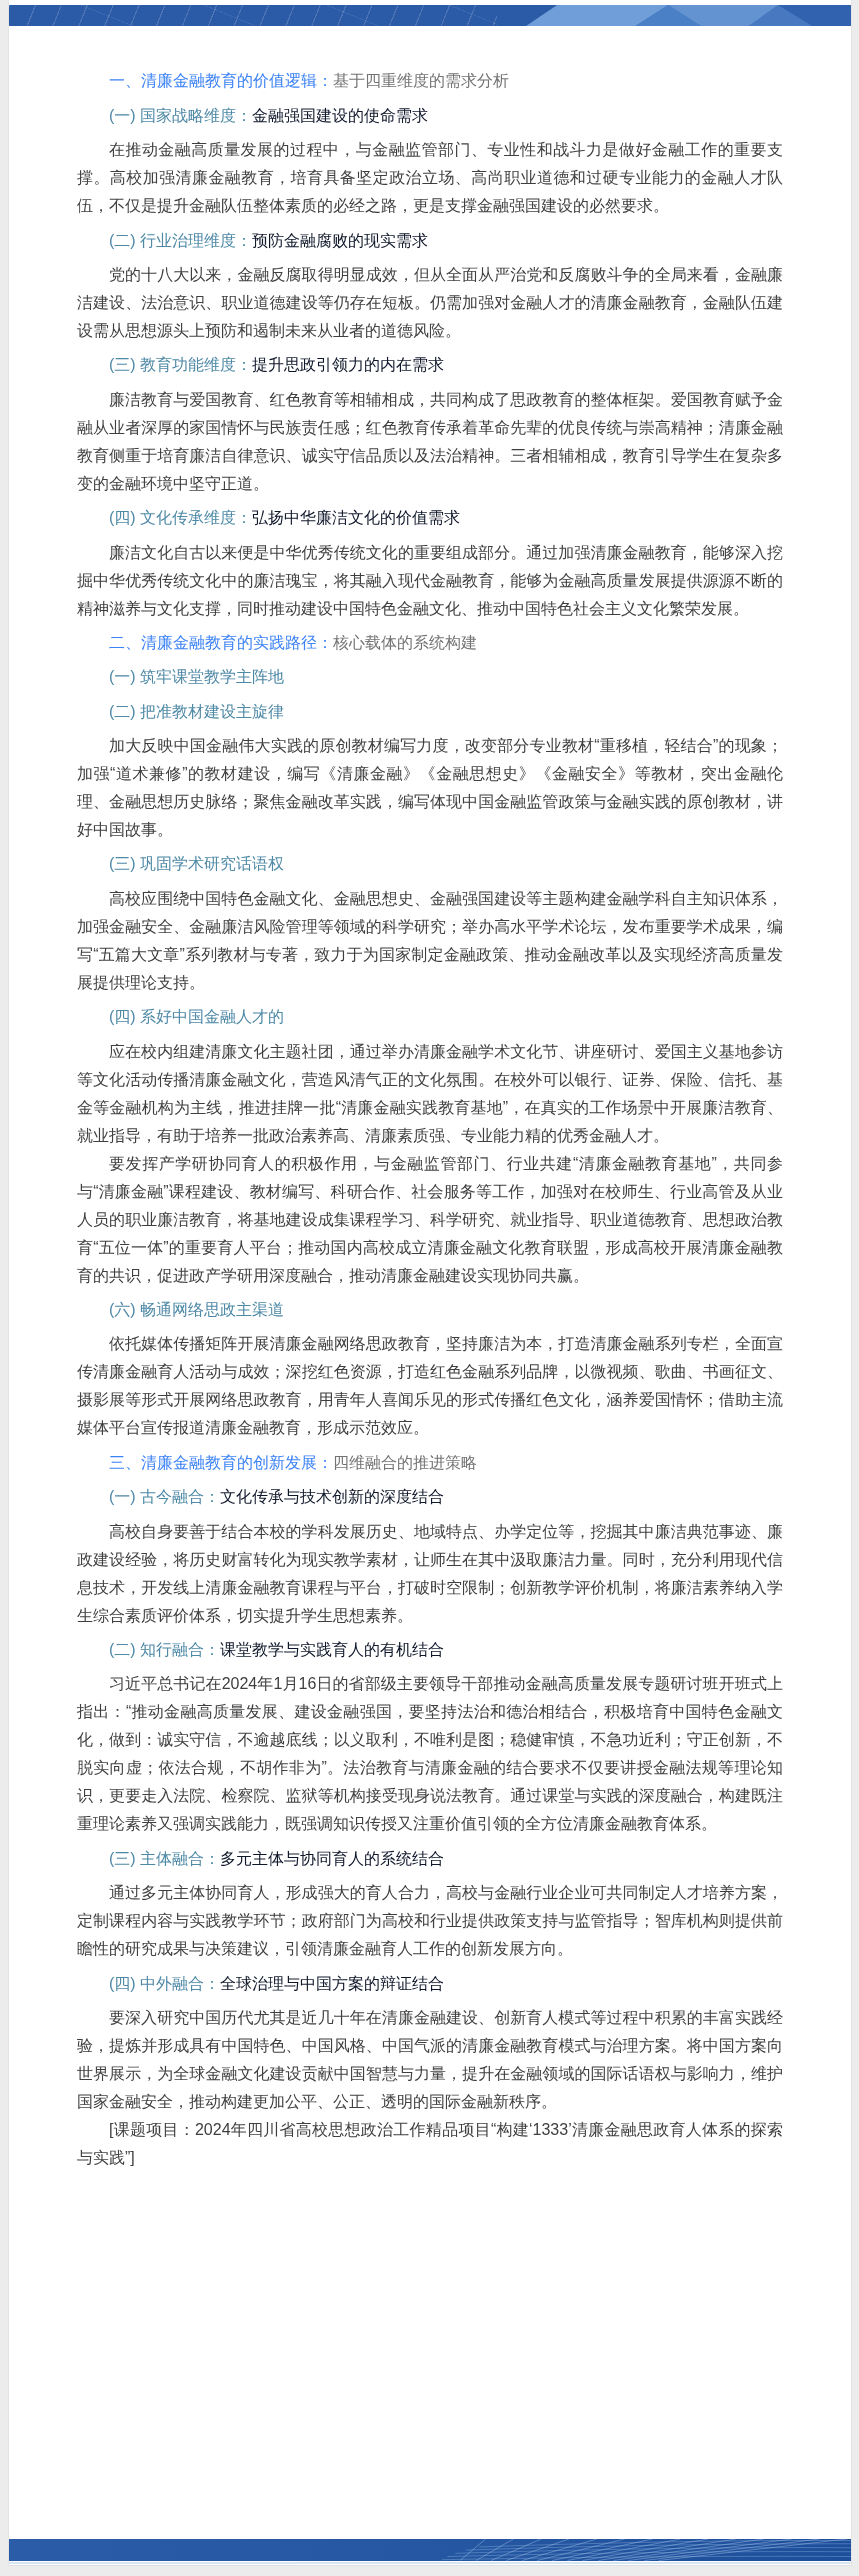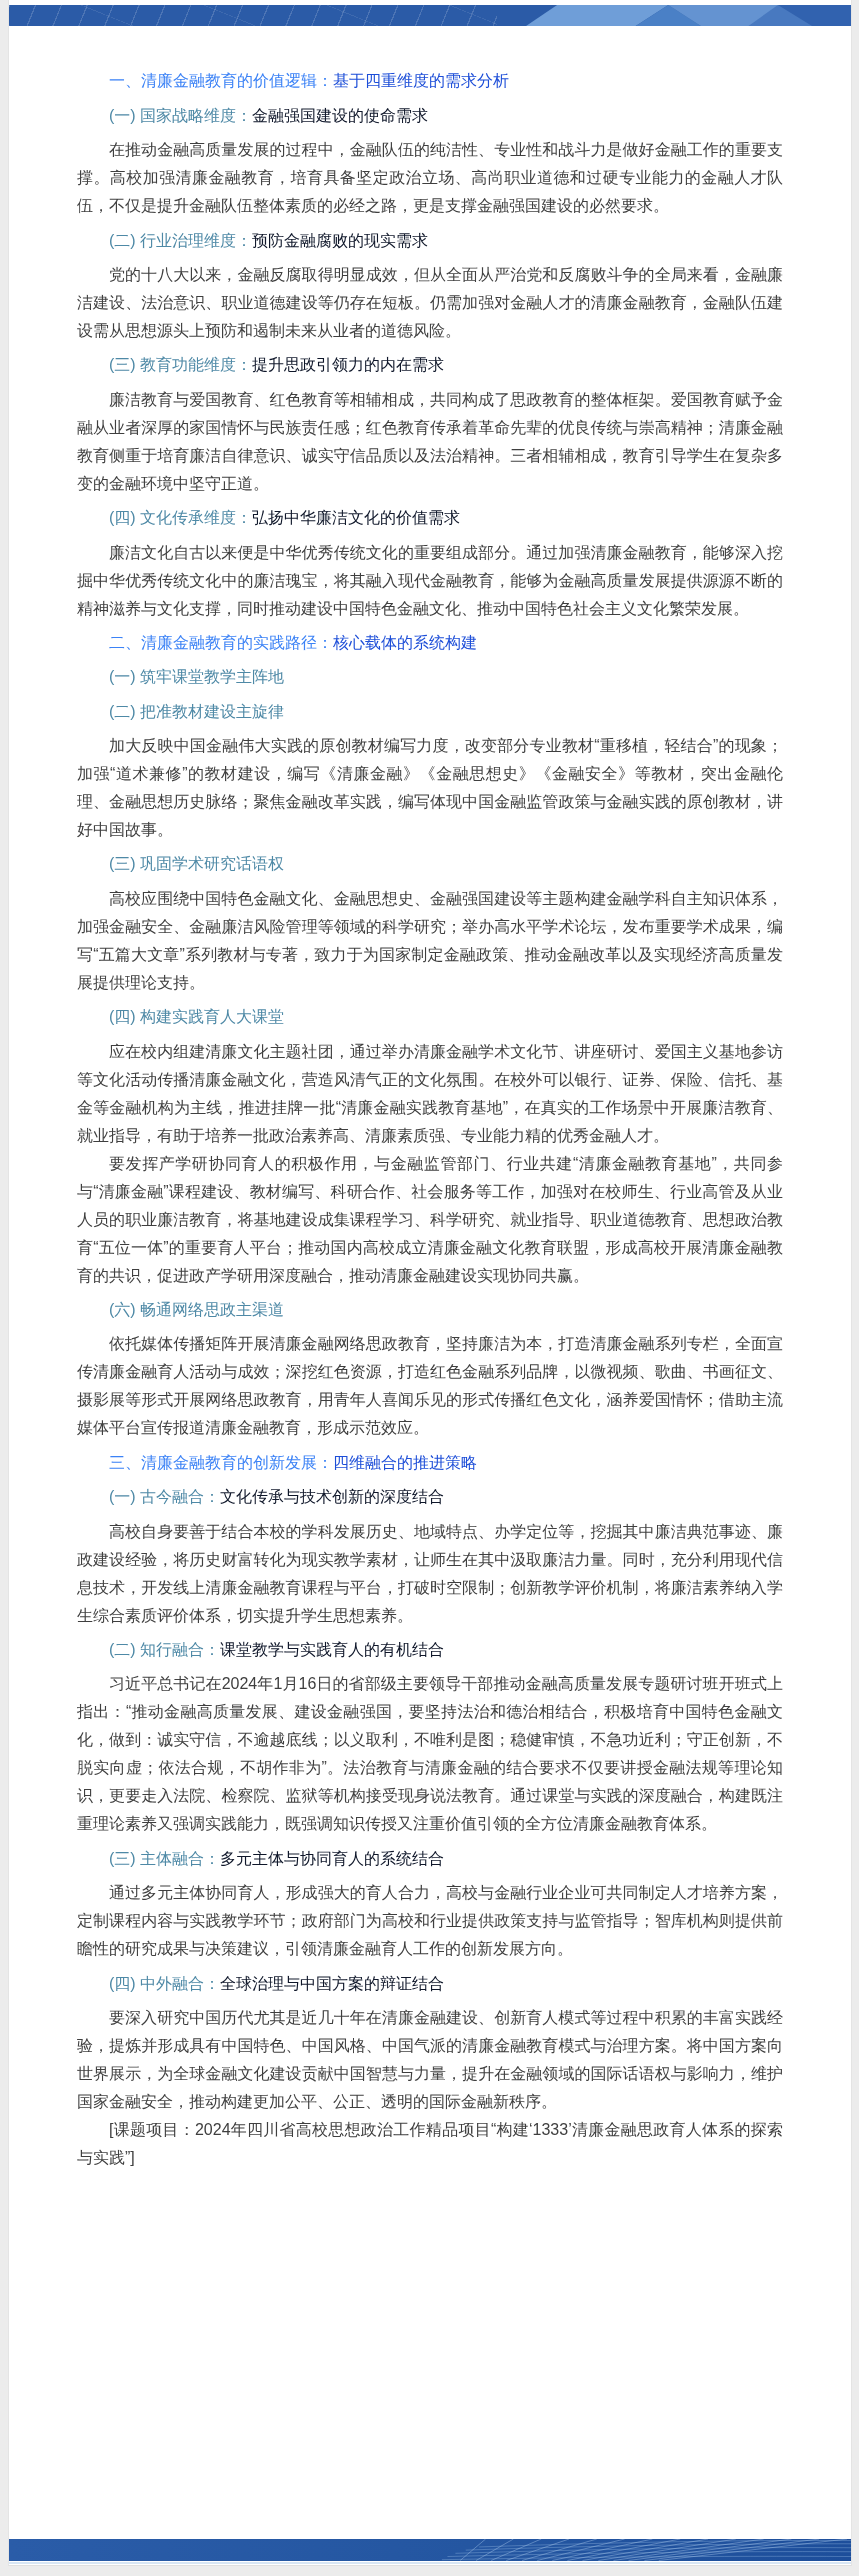--- a/index.html
+++ b/index.html
@@ -84,21 +84,21 @@
     margin:6.4px 0;
     font-size:16px;
     line-height:28px;
     text-indent:2em;
     font-weight:normal;
     text-align:left;
   }
   .hp{color:#4e89a6;}
   .hs{color:#0f172a;}
   .h1 .hp{color:#3b82f6;}
-  .h1 .hs{color:#1d4ed8;}
+  .h1 .hs{color:#737373;}
 </style>
 </head>
 <body>
 
 <div class="page">
   <div class="card">
 
     <div class="band-top">
       <div class="band-grid"></div>
       <svg viewBox="0 0 1060 27" preserveAspectRatio="none">
@@ -106,34 +106,34 @@
         <polygon points="788,27 830,0 872,27" fill="#4a80c6"></polygon>
         <polygon points="872,27 830,0 968,0 1012,27" fill="#6f9ed8" opacity="0.85"></polygon>
         <polygon points="930,27 968,0 1060,0 1060,27" fill="#3568b4" opacity="0.6"></polygon>
       </svg>
     </div>
 
     <div class="content">
       <div id="sections">
           <div class="h h1"><span class="hp">一、清廉金融教育的价值逻辑：</span><span class="hs">基于四重维度的需求分析</span></div>
           <div class="h h2"><span class="hp">(一) 国家战略维度：</span><span class="hs">金融强国建设的使命需求</span></div>
-          <p class="para">在推动金融高质量发展的过程中，金融队伍的纯洁性、专业性和战斗力是做好金融工作的重要支撑。高校加强清廉金融教育，培育具备坚定政治立场、高尚职业道德和过硬专业能力的金融人才队伍，不仅是提升金融队伍整体素质的必经之路，更是支撑金融强国建设的必然要求。</p>
+          <p class="para">在推动金融高质量发展的过程中，与金融监管部门、专业性和战斗力是做好金融工作的重要支撑。高校加强清廉金融教育，培育具备坚定政治立场、高尚职业道德和过硬专业能力的金融人才队伍，不仅是提升金融队伍整体素质的必经之路，更是支撑金融强国建设的必然要求。</p>
           <div class="h h2"><span class="hp">(二) 行业治理维度：</span><span class="hs">预防金融腐败的现实需求</span></div>
           <p class="para">党的十八大以来，金融反腐取得明显成效，但从全面从严治党和反腐败斗争的全局来看，金融廉洁建设、法治意识、职业道德建设等仍存在短板。仍需加强对金融人才的清廉金融教育，金融队伍建设需从思想源头上预防和遏制未来从业者的道德风险。</p>
           <div class="h h2"><span class="hp">(三) 教育功能维度：</span><span class="hs">提升思政引领力的内在需求</span></div>
           <p class="para">廉洁教育与爱国教育、红色教育等相辅相成，共同构成了思政教育的整体框架。爱国教育赋予金融从业者深厚的家国情怀与民族责任感；红色教育传承着革命先辈的优良传统与崇高精神；清廉金融教育侧重于培育廉洁自律意识、诚实守信品质以及法治精神。三者相辅相成，教育引导学生在复杂多变的金融环境中坚守正道。</p>
           <div class="h h2"><span class="hp">(四) 文化传承维度：</span><span class="hs">弘扬中华廉洁文化的价值需求</span></div>
           <p class="para">廉洁文化自古以来便是中华优秀传统文化的重要组成部分。通过加强清廉金融教育，能够深入挖掘中华优秀传统文化中的廉洁瑰宝，将其融入现代金融教育，能够为金融高质量发展提供源源不断的精神滋养与文化支撑，同时推动建设中国特色金融文化、推动中国特色社会主义文化繁荣发展。</p>
           <div class="h h1"><span class="hp">二、清廉金融教育的实践路径：</span><span class="hs">核心载体的系统构建</span></div>
           <div class="h h2"><span class="hp">(一) 筑牢课堂教学主阵地</span><span class="hs"></span></div>
           <div class="h h2"><span class="hp">(二) 把准教材建设主旋律</span><span class="hs"></span></div>
           <p class="para">加大反映中国金融伟大实践的原创教材编写力度，改变部分专业教材“重移植，轻结合”的现象；加强“道术兼修”的教材建设，编写《清廉金融》《金融思想史》《金融安全》等教材，突出金融伦理、金融思想历史脉络；聚焦金融改革实践，编写体现中国金融监管政策与金融实践的原创教材，讲好中国故事。</p>
           <div class="h h2"><span class="hp">(三) 巩固学术研究话语权</span><span class="hs"></span></div>
           <p class="para">高校应围绕中国特色金融文化、金融思想史、金融强国建设等主题构建金融学科自主知识体系，加强金融安全、金融廉洁风险管理等领域的科学研究；举办高水平学术论坛，发布重要学术成果，编写“五篇大文章”系列教材与专著，致力于为国家制定金融政策、推动金融改革以及实现经济高质量发展提供理论支持。</p>
-          <div class="h h2"><span class="hp">(四) 构建实践育人大课堂</span><span class="hs"></span></div>
+          <div class="h h2"><span class="hp">(四) 系好中国金融人才的</span><span class="hs"></span></div>
           <p class="para">应在校内组建清廉文化主题社团，通过举办清廉金融学术文化节、讲座研讨、爱国主义基地参访等文化活动传播清廉金融文化，营造风清气正的文化氛围。在校外可以银行、证券、保险、信托、基金等金融机构为主线，推进挂牌一批“清廉金融实践教育基地”，在真实的工作场景中开展廉洁教育、就业指导，有助于培养一批政治素养高、清廉素质强、专业能力精的优秀金融人才。</p>
           <p class="para">要发挥产学研协同育人的积极作用，与金融监管部门、行业共建“清廉金融教育基地”，共同参与“清廉金融”课程建设、教材编写、科研合作、社会服务等工作，加强对在校师生、行业高管及从业人员的职业廉洁教育，将基地建设成集课程学习、科学研究、就业指导、职业道德教育、思想政治教育“五位一体”的重要育人平台；推动国内高校成立清廉金融文化教育联盟，形成高校开展清廉金融教育的共识，促进政产学研用深度融合，推动清廉金融建设实现协同共赢。</p>
           <div class="h h2"><span class="hp">(六) 畅通网络思政主渠道</span><span class="hs"></span></div>
           <p class="para">依托媒体传播矩阵开展清廉金融网络思政教育，坚持廉洁为本，打造清廉金融系列专栏，全面宣传清廉金融育人活动与成效；深挖红色资源，打造红色金融系列品牌，以微视频、歌曲、书画征文、摄影展等形式开展网络思政教育，用青年人喜闻乐见的形式传播红色文化，涵养爱国情怀；借助主流媒体平台宣传报道清廉金融教育，形成示范效应。</p>
           <div class="h h1"><span class="hp">三、清廉金融教育的创新发展：</span><span class="hs">四维融合的推进策略</span></div>
           <div class="h h2"><span class="hp">(一) 古今融合：</span><span class="hs">文化传承与技术创新的深度结合</span></div>
           <p class="para">高校自身要善于结合本校的学科发展历史、地域特点、办学定位等，挖掘其中廉洁典范事迹、廉政建设经验，将历史财富转化为现实教学素材，让师生在其中汲取廉洁力量。同时，充分利用现代信息技术，开发线上清廉金融教育课程与平台，打破时空限制；创新教学评价机制，将廉洁素养纳入学生综合素质评价体系，切实提升学生思想素养。</p>
           <div class="h h2"><span class="hp">(二) 知行融合：</span><span class="hs">课堂教学与实践育人的有机结合</span></div>
           <p class="para">习近平总书记在2024年1月16日的省部级主要领导干部推动金融高质量发展专题研讨班开班式上指出：“推动金融高质量发展、建设金融强国，要坚持法治和德治相结合，积极培育中国特色金融文化，做到：诚实守信，不逾越底线；以义取利，不唯利是图；稳健审慎，不急功近利；守正创新，不脱实向虚；依法合规，不胡作非为”。法治教育与清廉金融的结合要求不仅要讲授金融法规等理论知识，更要走入法院、检察院、监狱等机构接受现身说法教育。通过课堂与实践的深度融合，构建既注重理论素养又强调实践能力，既强调知识传授又注重价值引领的全方位清廉金融教育体系。</p>
           <div class="h h2"><span class="hp">(三) 主体融合：</span><span class="hs">多元主体与协同育人的系统结合</span></div>

